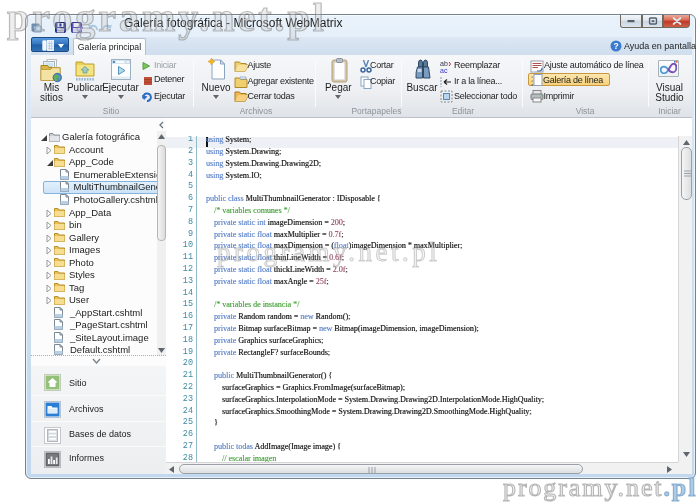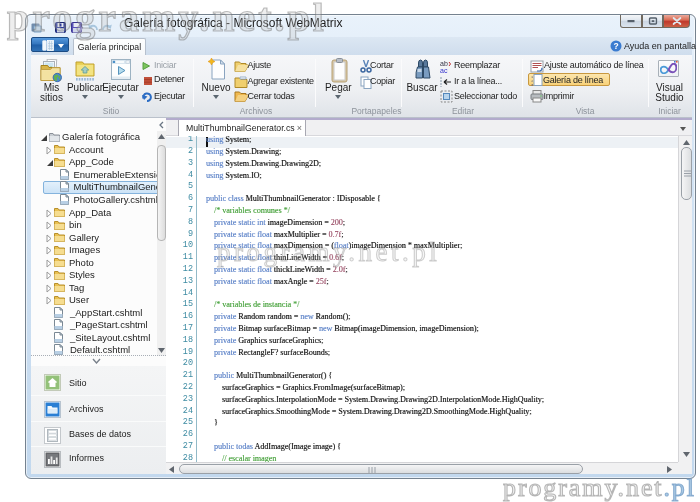--- a/index.html
+++ b/index.html
@@ -57,21 +57,21 @@
 
 #vsb{position:absolute;left:512px;top:18px;width:14px;height:326px;background:#f1f1f2;border-left:1px solid #d5d5d8}
 #vthumb{position:absolute;left:1.5px;top:11px;width:11px;height:53px;background:linear-gradient(90deg,#f5f5f6,#dcdee0);border:1px solid #9aa0a7;border-radius:5px}
 #hsb{position:absolute;left:0;top:344px;width:512px;height:12px;background:#f1f1f2;border-top:1px solid #d5d5d8}
 #hthumb{position:absolute;left:13px;top:0.5px;width:404px;height:10px;background:linear-gradient(#f5f5f6,#dcdee0);border:1px solid #9aa0a7;border-radius:5px}
 
 .wm{position:absolute;font-family:"Liberation Serif",serif;font-weight:bold;white-space:nowrap}
 #wm1{left:7px;top:-6px;font-size:40px;letter-spacing:3px;font-weight:bold;color:rgba(200,200,200,0.30);-webkit-text-stroke:1.2px rgba(110,110,110,0.45)}
 #wm2{left:217px;top:237px;font-size:27px;letter-spacing:3.5px;font-weight:normal;color:rgba(220,220,220,0.25);-webkit-text-stroke:1px rgba(130,130,130,0.38)}
 #wm3{left:503px;top:473px;font-size:26px;letter-spacing:1.9px;font-weight:normal;color:rgba(235,235,235,0.55);-webkit-text-stroke:1.1px rgba(140,140,140,0.62)}
-#wm3 b{color:rgba(168,200,228,0.95);font-weight:normal;-webkit-text-stroke:1.1px rgba(120,160,200,0.8)}
+#wm3 b{color:rgba(168,200,228,0.95);font-weight:bold;-webkit-text-stroke:1.1px rgba(120,160,200,0.8)}
 </style></head>
 <body>
 <div id="stage">
 
 <div id="win">
 
   <svg class="abs" style="left:5px;top:7px" width="11" height="11" viewBox="0 0 11 11">
         <rect x="0.5" y="1.5" width="8" height="8" rx="1" fill="#5a7a9e" opacity=".85"></rect>
         <rect x="2.5" y="3.5" width="8" height="7" rx="1" fill="#7aa0c4"></rect>
         <rect x="3.5" y="4.5" width="6" height="5" fill="#c4dcee"></rect>
@@ -428,21 +428,21 @@
               <path d="M0.5 0.5 L6 0.5 L8.5 3 L8.5 10.5 L0.5 10.5 Z" fill="#fff" stroke="#7a8894"></path>
               <path d="M6 0.5 L6 3 L8.5 3 Z" fill="#d0dae4" stroke="#7a8894"></path>
               <path d="M0.5 7 L8.5 7 L8.5 10.5 L0.5 10.5 Z" fill="#b8cfe4"></path>
             </svg>
             <div class="trow" style="left:39px;top:201.4px">_PageStart.cshtml</div>
             <svg class="abs" style="left:23px;top:213.9px" width="9" height="11" viewBox="0 0 9 11">
               <path d="M0.5 0.5 L6 0.5 L8.5 3 L8.5 10.5 L0.5 10.5 Z" fill="#fff" stroke="#7a8894"></path>
               <path d="M6 0.5 L6 3 L8.5 3 Z" fill="#d0dae4" stroke="#7a8894"></path>
               <path d="M0.5 7 L8.5 7 L8.5 10.5 L0.5 10.5 Z" fill="#b8cfe4"></path>
             </svg>
-            <div class="trow" style="left:39px;top:213.9px">_SiteLayout.cshtml</div>
+            <div class="trow" style="left:39px;top:213.9px">_SiteLayout.image</div>
             <svg class="abs" style="left:23px;top:226.4px" width="9" height="11" viewBox="0 0 9 11">
               <path d="M0.5 0.5 L6 0.5 L8.5 3 L8.5 10.5 L0.5 10.5 Z" fill="#fff" stroke="#7a8894"></path>
               <path d="M6 0.5 L6 3 L8.5 3 Z" fill="#d0dae4" stroke="#7a8894"></path>
               <path d="M0.5 7 L8.5 7 L8.5 10.5 L0.5 10.5 Z" fill="#b8cfe4"></path>
             </svg>
             <div class="trow" style="left:39px;top:226.4px">Default.cshtml</div>
           </div>
       <div id="tsb">
             <div id="tsbthumb"></div>
         <svg class="abs" style="left:1px;top:3px" width="7" height="5" viewBox="0 0 7 5">
@@ -487,24 +487,20 @@
                 <rect x="2" y="2" width="11" height="11" fill="#77797d"></rect>
                 <rect x="3" y="7" width="1.8" height="5" fill="#fff"></rect>
                 <rect x="5.6" y="4.5" width="1.8" height="7.5" fill="#e8e8e8"></rect>
                 <rect x="8.2" y="8" width="1.8" height="4" fill="#fff"></rect>
                 <rect x="10.8" y="5.5" width="1.8" height="6.5" fill="#e8e8e8"></rect>
               </svg></div>
         <div class="navtxt" style="top:87px">Informes</div>
       </div>
     </div>
     <div id="editor">
-      <div id="etabbar">
-        <div id="etab">MultiThumbnailGenerator.cs<span style="position:absolute;right:3px;top:0;color:#666;font-size:9px">×</span></div>
-        <div class="darr" style="left:514px;top:7px;border-top-color:#555"></div>
-      </div>
       <div id="codearea">
         <div class="abs" style="left:0;top:0.5px;width:512px;height:11.3px;background:#edf1f5"></div>
         <div id="gutter">1
 2
 3
 4
 5
 6
 7
 8

